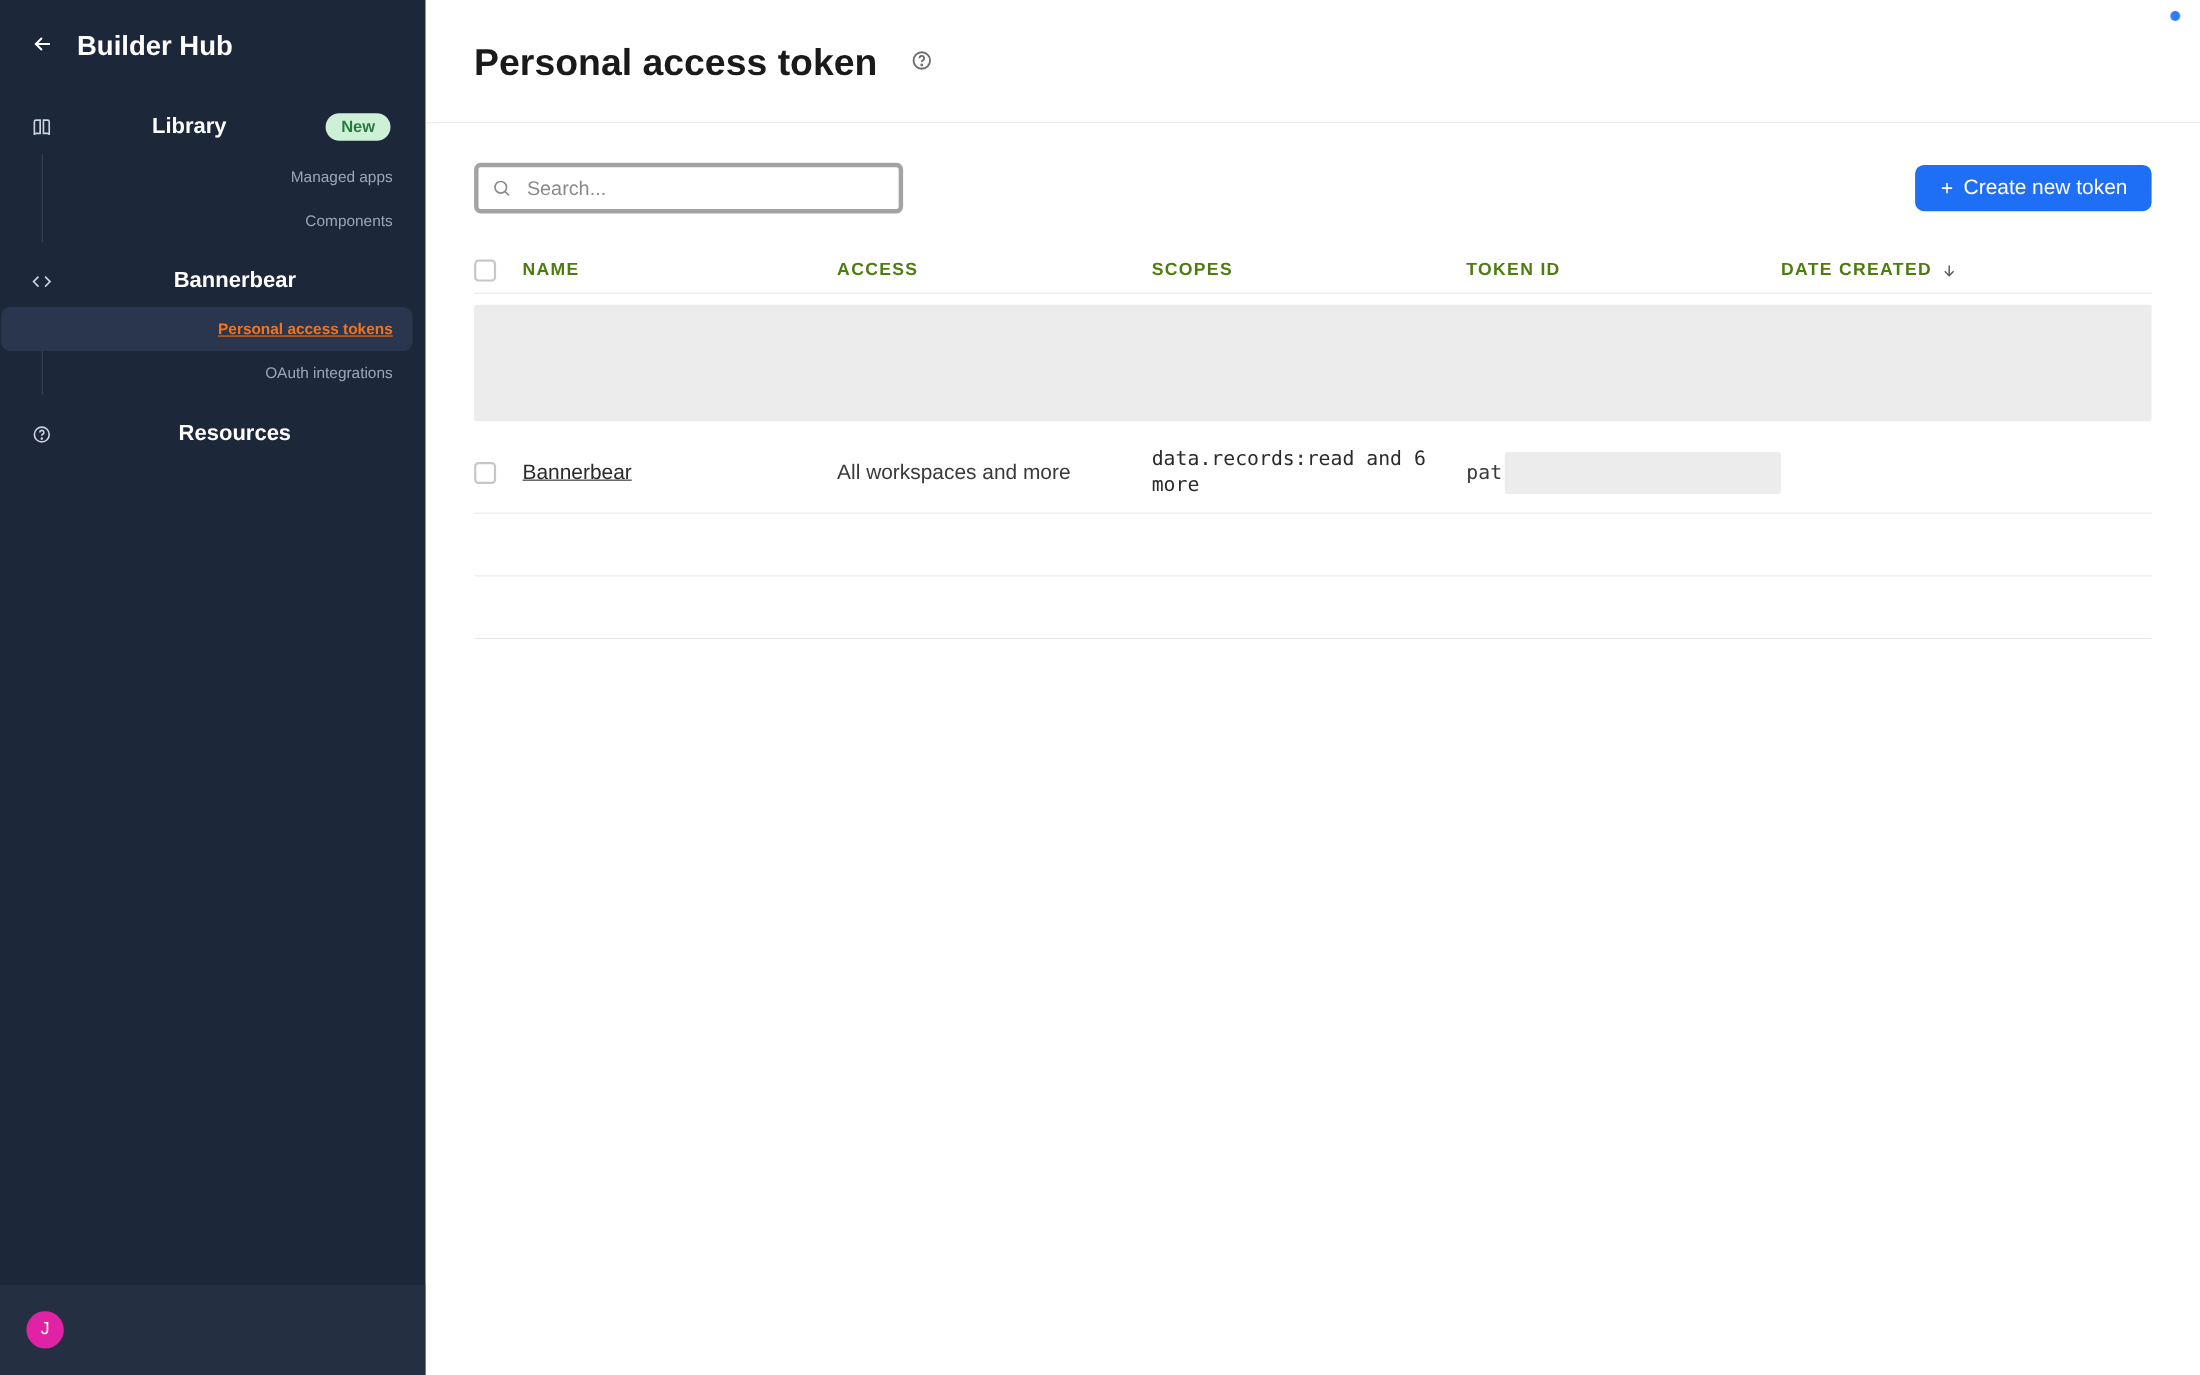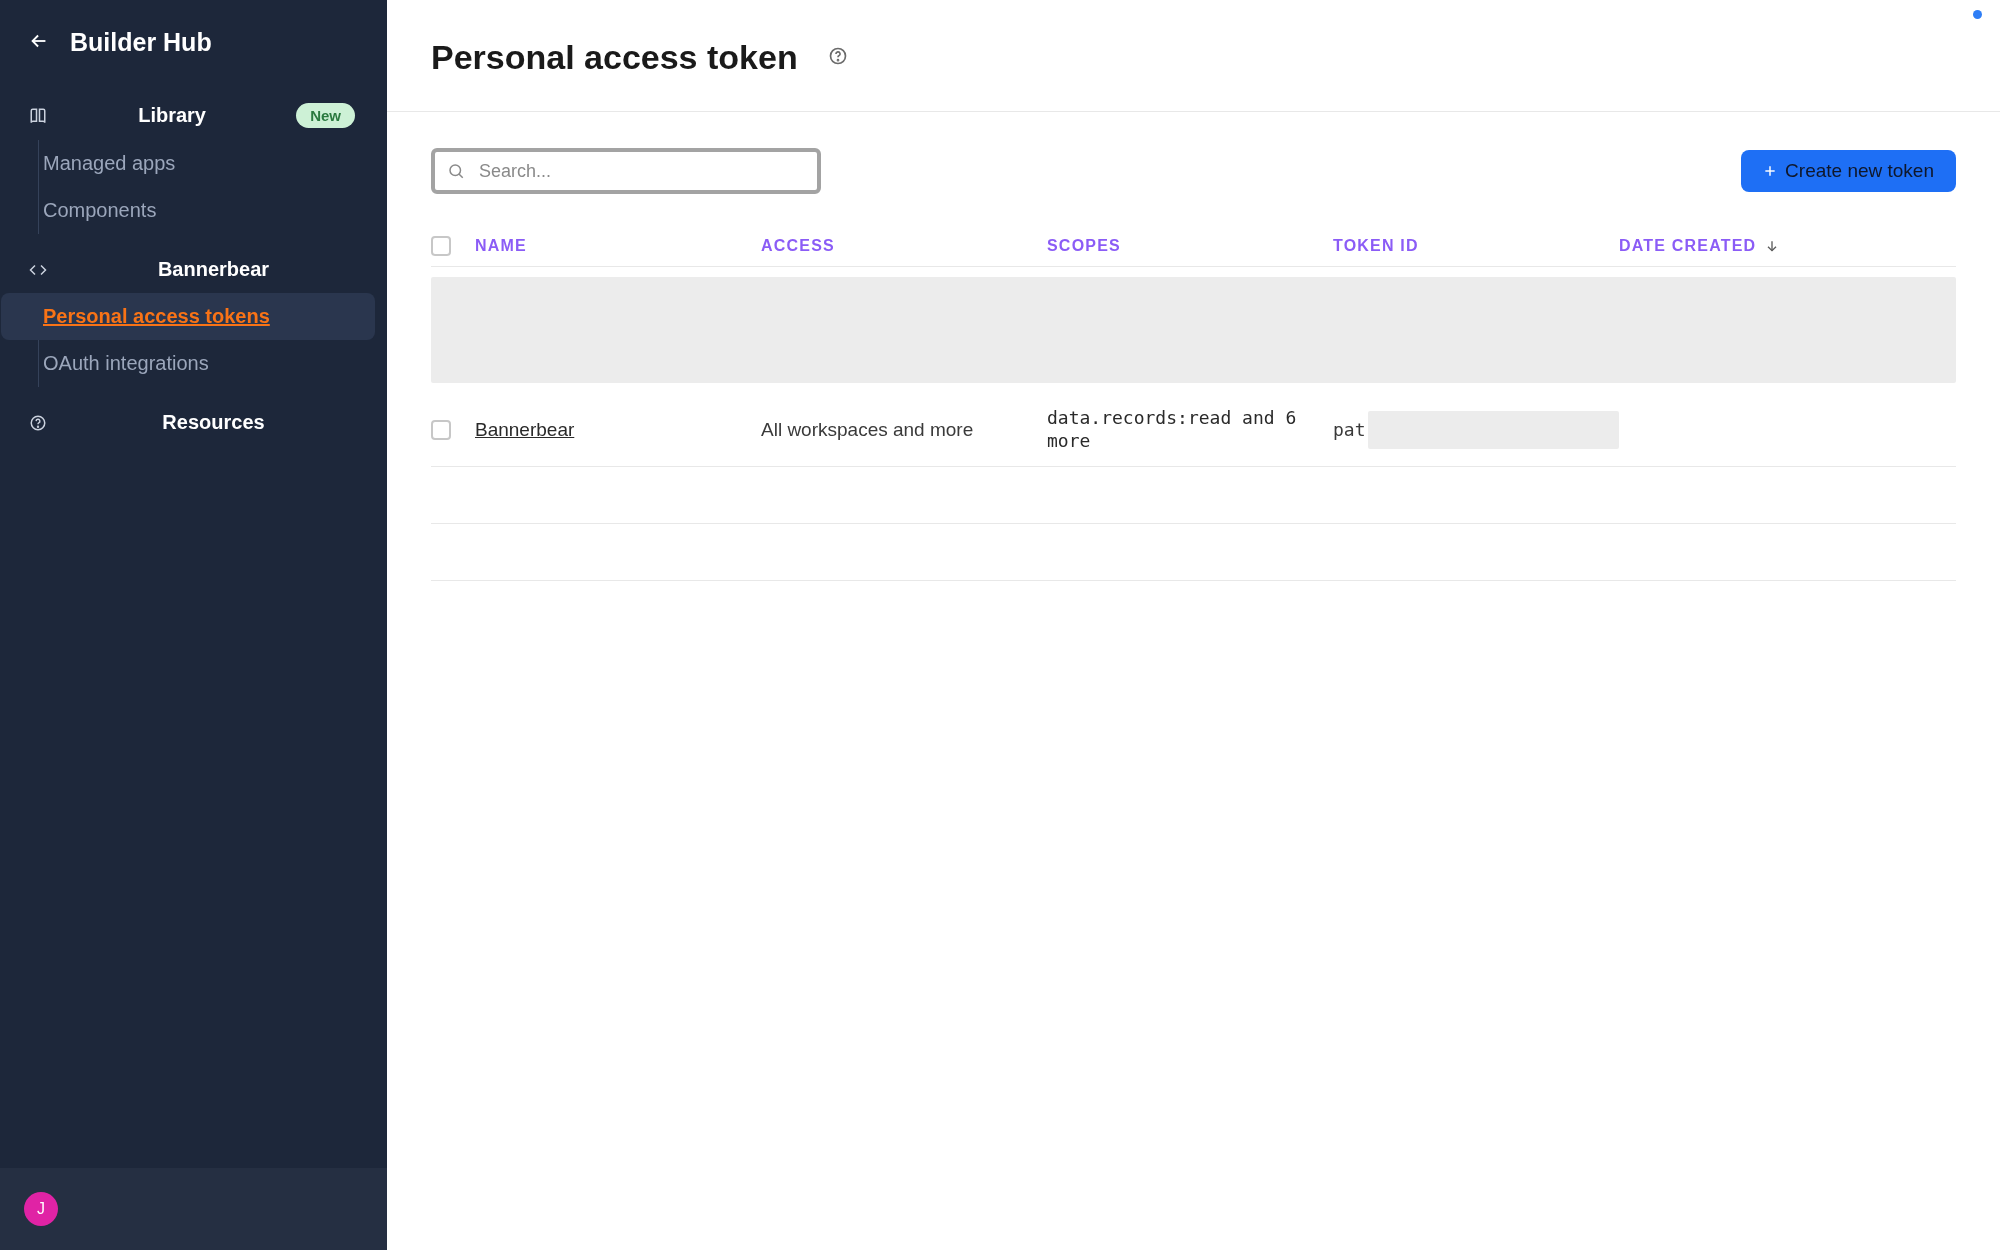--- a/index.html
+++ b/index.html
@@ -56,26 +56,27 @@
   font-weight: 600;
   padding: 4px 14px;
   border-radius: 16px;
   margin-right: 4px;
 }
 .nav-items { 
   border-left: 1px solid #35425a;
   margin-left: 38px;
 }
 .nav-item {
-  font-size: 20px;
+  font-size: 14px;
   color: #9ba6bb;
   padding: 12px 18px 12px 42px;
   cursor: pointer;
   margin: 0 12px 0 -38px;
   border-radius: 8px;
+  text-align: right;
 }
 .nav-item.active {
   background: #2a364e;
   color: #f97316;
   font-weight: 600;
   text-decoration: underline;
 }
 .sidebar-footer {
   margin-top: auto;
   background: #252f42;
@@ -140,21 +141,21 @@
   border-radius: 6px;
   padding: 0 16px 0 44px;
   font-size: 18px;
   color: #333;
   outline: none;
 }
 .search-input::placeholder { color: #8a8a8a; }
 .spacer { flex: 1; }
 .create-btn {
   background: #1e6ff5;
-  color: #0f172a;
+  color: #ffffff;
   border: none;
   border-radius: 8px;
   height: 42px;
   padding: 0 22px;
   font-size: 19px;
   font-weight: 500;
   display: flex;
   align-items: center;
   gap: 8px;
   cursor: pointer;
@@ -167,21 +168,21 @@
   display: grid;
   grid-template-columns: 44px 286px 286px 286px 286px auto;
   align-items: center;
   padding: 10px 0;
   border-bottom: 1px solid #e8e8e8;
 }
 .th {
   font-size: 16px;
   font-weight: 600;
   letter-spacing: 1.2px;
-  color: #8b5cf6;
+  color: #4d7c0f;
   text-transform: uppercase;
   display: flex;
   align-items: center;
   gap: 8px;
 }
 .th svg { width: 16px; height: 16px; stroke: #5a5a5a; }
 .checkbox {
   width: 20px;
   height: 20px;
   border: 2px solid #c7c7c7;

